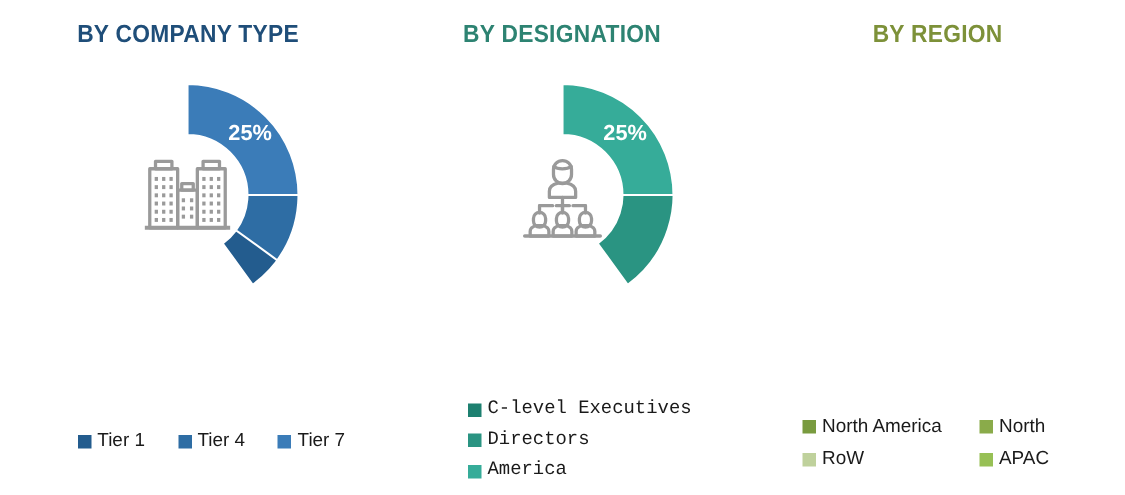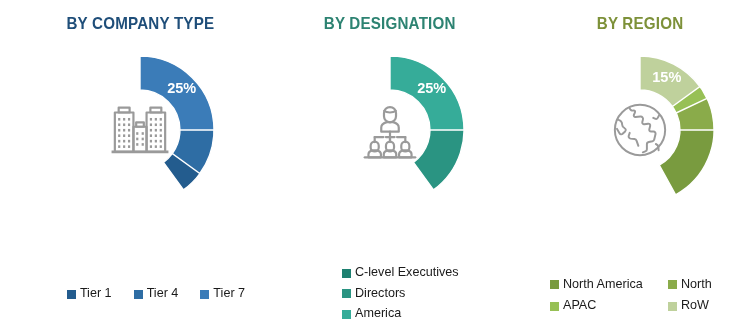--- a/index.html
+++ b/index.html
@@ -16,21 +16,20 @@
     align-items:flex-start;
     box-sizing:border-box;
   }
   .panel{
     width:250px;height:330px;
     position:relative;
     box-sizing:border-box;
     display:flex;
     flex-direction:column;
     align-items:center;
-    margin-left:30px;
   }
   .panel-title{
     margin-top:14px;
     font-size:16.5px;
     font-weight:bold;
     letter-spacing:.2px;
     text-transform:uppercase;
     font-stretch:condensed;
     transform:scaleX(.92);
     white-space:nowrap;
@@ -60,21 +59,21 @@
     bottom:10px;left:0;right:0;
     display:flex;
     flex-wrap:wrap;
     justify-content:center;
     font-size:12.6px;
     color:#1a1a1a;
     line-height:1.55;
     padding-left:32px;
   }
   .legend.cols1{flex-direction:row;flex-wrap:nowrap;gap:22px;}
-  .legend.stack{flex-direction:column;align-items:flex-start;padding-left:62px;gap:1px;}
+  .legend.stack{flex-direction:column;align-items:flex-start;padding-left:62px;gap:1px;font-family:Liberation Mono, monospace;}
   .legend.grid2{
     display:grid;
     grid-template-columns:118px 86px;
     row-gap:2px;column-gap:0px;
     padding-left:24px;
     justify-content:center;
   }
   .legend-item{
     display:flex;
     align-items:center;
@@ -228,56 +227,34 @@
         <div class="legend-item">
           <span class="swatch" style="background: rgb(54, 172, 153);"></span>
           <span>America</span>
         </div>
       </div>
   </div>
 
   <div class="panel" id="panel-region">
     <div class="panel-title" style="color:#7d9139">BY REGION</div>
 
-    <div class="donut-wrap">
-      <svg class="donut-svg" id="svg-region" width="200" height="180" viewBox="0 0 200 180">
-          <path d="M 100 16 A 74 74 0 0 1 135.64977188352697 154.8466943232459 L 119.25087681710455 125.01721493455278 A 39.96 39.96 0 0 0 100 50.04 Z" fill="#799b3f" stroke="#ffffff" stroke-width="1.4"></path>
-          <text x="157.12703484336666" y="80.33227045501685" text-anchor="middle" class="slice-label">42%</text>
-          <path d="M 100 16 A 74 74 0 0 1 174 90 L 139.96 90 A 39.96 39.96 0 0 0 100 50.04 Z" fill="#8aab4a" stroke="#ffffff" stroke-width="1.4"></path>
-          <text x="141.70515795438257" y="53.29484204561743" text-anchor="middle" class="slice-label">25%</text>
-          <path d="M 100 16 A 74 74 0 0 1 166.95720188248544 58.49233242418462 L 136.15688901654215 72.9858595090597 A 39.96 39.96 0 0 0 100 50.04 Z" fill="#97c055" stroke="#ffffff" stroke-width="1.4"></path>
-          <text x="131.6030643678612" y="45.201538953891145" text-anchor="middle" class="slice-label">18%</text>
-          <path d="M 100 16 A 74 74 0 0 1 159.8672575837461 46.503891330356986 L 132.3283190952229 66.51210131839278 A 39.96 39.96 0 0 0 100 50.04 Z" fill="#bfd19c" stroke="#ffffff" stroke-width="1.4"></path>
-          <text x="126.77635967463847" y="42.44843520337007" text-anchor="middle" class="slice-label">15%</text>
-        </svg>
-      <svg class="center-icon" viewBox="0 0 64 64">
-        <g fill="none" stroke="#9a9a9a" stroke-width="1.8" stroke-linecap="round" stroke-linejoin="round">
-          <circle cx="32" cy="32" r="23"></circle>
-          <path d="M11.5 22.5c2.6.6 4.2 2.4 4.2 4.6 0 1.6 1.1 2.6 2.3 3.3 1.1.6 1.3 2 .4 2.9l-2.3 2.2c-.8.8-2.1.6-2.7-.4l-2.4-4.1"></path>
-          <path d="M22.5 11.8c.4 1.8 1.9 2.8 3.6 2.4 1-.2 1.7.7 1.3 1.6l-1 2.4c-.4 1 .4 2.1 1.5 2l4.5-.5c1.5-.2 2.7 1.2 2.3 2.6l-.6 2.3c-.3 1.2.7 2.3 1.9 2.1l3.4-.5c1.2-.2 2.2.9 1.9 2.1l-.8 3c-.3 1.1.5 2.1 1.6 2.1h2.3c1.2 0 2.1 1.1 1.8 2.3l-1.2 5c-.2.8-.8 1.4-1.6 1.6l-3.4.7c-1 .2-1.7 1.1-1.7 2.1v4.4c0 .9-.5 1.7-1.4 2l-2.3.9"></path>
-          <path d="M30.5 46.5l-1.6-4.6c-.3-.9-1.1-1.5-2-1.6l-3.5-.4c-1.3-.2-2.1-1.5-1.7-2.7l.9-2.6"></path>
-          <path d="M46.5 44.8c1.3.5 2.2 1.7 2.3 3.1l.2 2.6"></path>
-          <path d="M49.5 18.5l-1.3 2.4c-.5.9-1.6 1.3-2.5.8l-1.6-.8"></path>
-        </g>
-      </svg>
-    </div>
 
     <div class="legend grid2" id="legend-region">
         <div class="legend-item">
           <span class="swatch" style="background: rgb(121, 155, 63);"></span>
           <span>North America</span>
         </div>
         <div class="legend-item">
           <span class="swatch" style="background: rgb(138, 171, 74);"></span>
           <span>North</span>
         </div>
         <div class="legend-item">
+          <span class="swatch" style="background: rgb(191, 209, 156);"></span>
+          <span>RoW</span>
+        </div>
+        <div class="legend-item">
           <span class="swatch" style="background: rgb(151, 192, 85);"></span>
           <span>APAC</span>
         </div>
-        <div class="legend-item">
-          <span class="swatch" style="background: rgb(191, 209, 156);"></span>
-          <span>RoW</span>
-        </div>
       </div>
   </div>
 
 </div>
 
 </body></html>

